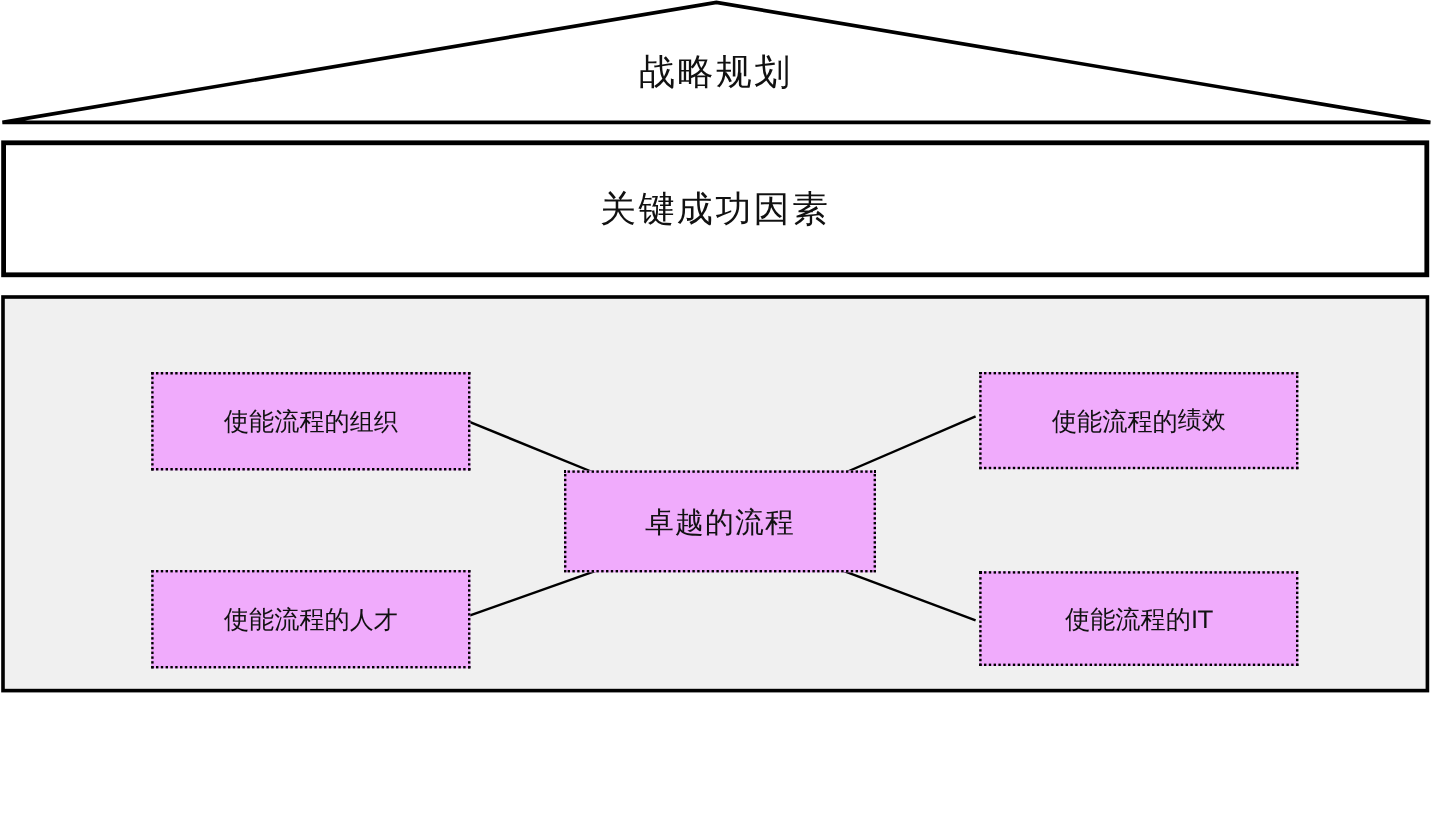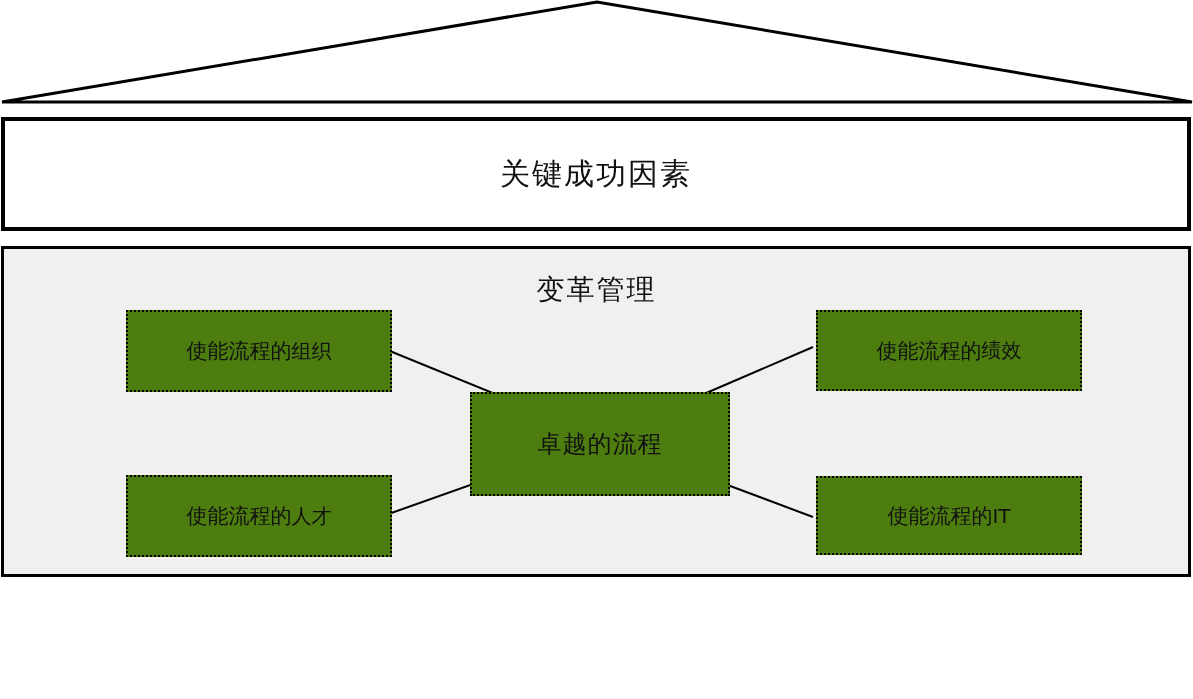--- a/index.html
+++ b/index.html
@@ -63,34 +63,34 @@
     top: 271px;
     width: 1193px;
     text-align: center;
     font-size: 28px;
     letter-spacing: 2px;
   }
   .dotted-box {
     position: absolute;
     box-sizing: border-box;
     border: 2px dotted #000000;
-    background: #4d7c0f;
+    background: #f0abfc;
     display: flex;
     align-items: center;
     justify-content: center;
     white-space: nowrap;
   }
   .dotted-box .prefix { font-size: 21px; }
   .dotted-box .term   { font-size: 20px; }
   .node-org    { left: 126px; top: 310px; width: 266px; height: 82px; }
   .node-perf   { left: 816px; top: 310px; width: 266px; height: 81px; }
   .node-talent { left: 126px; top: 475px; width: 266px; height: 82px; }
   .node-it     { left: 816px; top: 476px; width: 266px; height: 79px; }
   .node-center {
-    left: 470px; top: 392px; width: 260px; height: 104px;
+    left: 470px; top: 392px; width: 260px; height: 85px;
     font-size: 24px;
     letter-spacing: 1px;
   }
 </style>
 </head>
 <body>
 
 <div class="page">
 
   <div class="panel"></div>
@@ -98,26 +98,26 @@
   <svg class="svg-layer" viewBox="0 0 1193 699" xmlns="http://www.w3.org/2000/svg">
 
     <polygon points="2,102 597,2 1192,102" fill="#ffffff" stroke="#000000" stroke-width="3"></polygon>
 
     <line x1="380" y1="347" x2="510" y2="400" stroke="#000000" stroke-width="2"></line>
     <line x1="813" y1="347" x2="690" y2="400" stroke="#000000" stroke-width="2"></line>
     <line x1="380" y1="517" x2="510" y2="471" stroke="#000000" stroke-width="2"></line>
     <line x1="813" y1="517" x2="690" y2="471" stroke="#000000" stroke-width="2"></line>
   </svg>
 
+  <div class="roof-label">战略规划</div>
 
   <div class="band csf">
     <span>关键成功因素</span>
   </div>
 
-  <div class="panel-title">变革管理</div>
 
   <div class="dotted-box node-org">
     <span class="prefix">使能流程的</span>
       <span class="term">组织</span>
   </div>
 
   <div class="dotted-box node-perf">
     <span class="prefix">使能流程的</span>
       <span class="term">绩效</span>
   </div>

